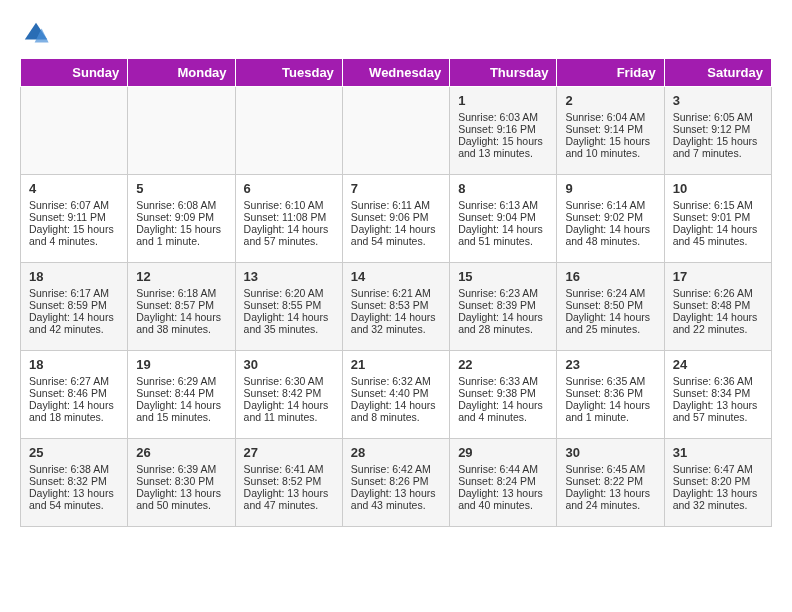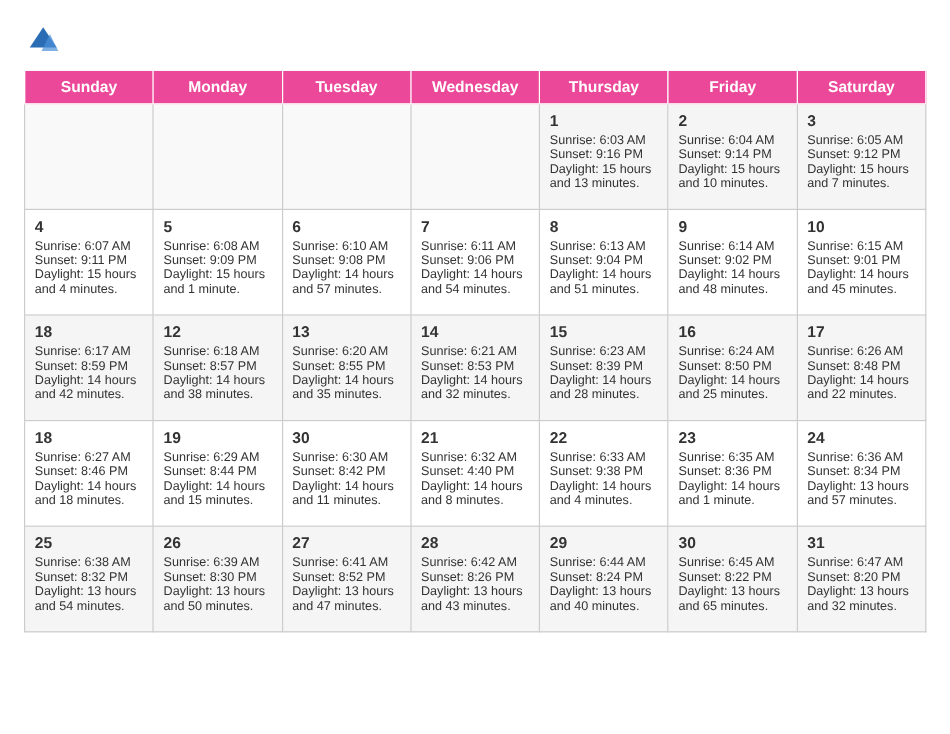--- a/index.html
+++ b/index.html
@@ -46,23 +46,23 @@
     .location {
       font-size: 16px;
       color: #555;
     }
     table {
       width: 100%;
       border-collapse: collapse;
       table-layout: fixed;
     }
     thead th {
-      background-color: #ec4899;
+      background-color: #a21caf;
       color: #fff;
-      text-align: center;
+      text-align: right;
       padding: 6px 8px;
       font-size: 13px;
       font-weight: bold;
       border: 1px solid #fff;
     }
     tbody td {
       border: 1px solid #ccc;
       vertical-align: top;
       padding: 6px 8px;
       font-size: 10.5px;
@@ -155,21 +155,21 @@
         <td>
           <div class="day-number">5</div>
           <div>Sunrise: 6:08 AM</div>
           <div>Sunset: 9:09 PM</div>
           <div>Daylight: 15 hours</div>
           <div>and 1 minute.</div>
         </td>
         <td>
           <div class="day-number">6</div>
           <div>Sunrise: 6:10 AM</div>
-          <div>Sunset: 9:08 PM</div>
+          <div>Sunset: 11:08 PM</div>
           <div>Daylight: 14 hours</div>
           <div>and 57 minutes.</div>
         </td>
         <td>
           <div class="day-number">7</div>
           <div>Sunrise: 6:11 AM</div>
           <div>Sunset: 9:06 PM</div>
           <div>Daylight: 14 hours</div>
           <div>and 54 minutes.</div>
         </td>
@@ -331,21 +331,21 @@
           <div>Sunrise: 6:44 AM</div>
           <div>Sunset: 8:24 PM</div>
           <div>Daylight: 13 hours</div>
           <div>and 40 minutes.</div>
         </td>
         <td>
           <div class="day-number">30</div>
           <div>Sunrise: 6:45 AM</div>
           <div>Sunset: 8:22 PM</div>
           <div>Daylight: 13 hours</div>
-          <div>and 65 minutes.</div>
+          <div>and 24 minutes.</div>
         </td>
         <td>
           <div class="day-number">31</div>
           <div>Sunrise: 6:47 AM</div>
           <div>Sunset: 8:20 PM</div>
           <div>Daylight: 13 hours</div>
           <div>and 32 minutes.</div>
         </td>
       </tr>
     </tbody>

